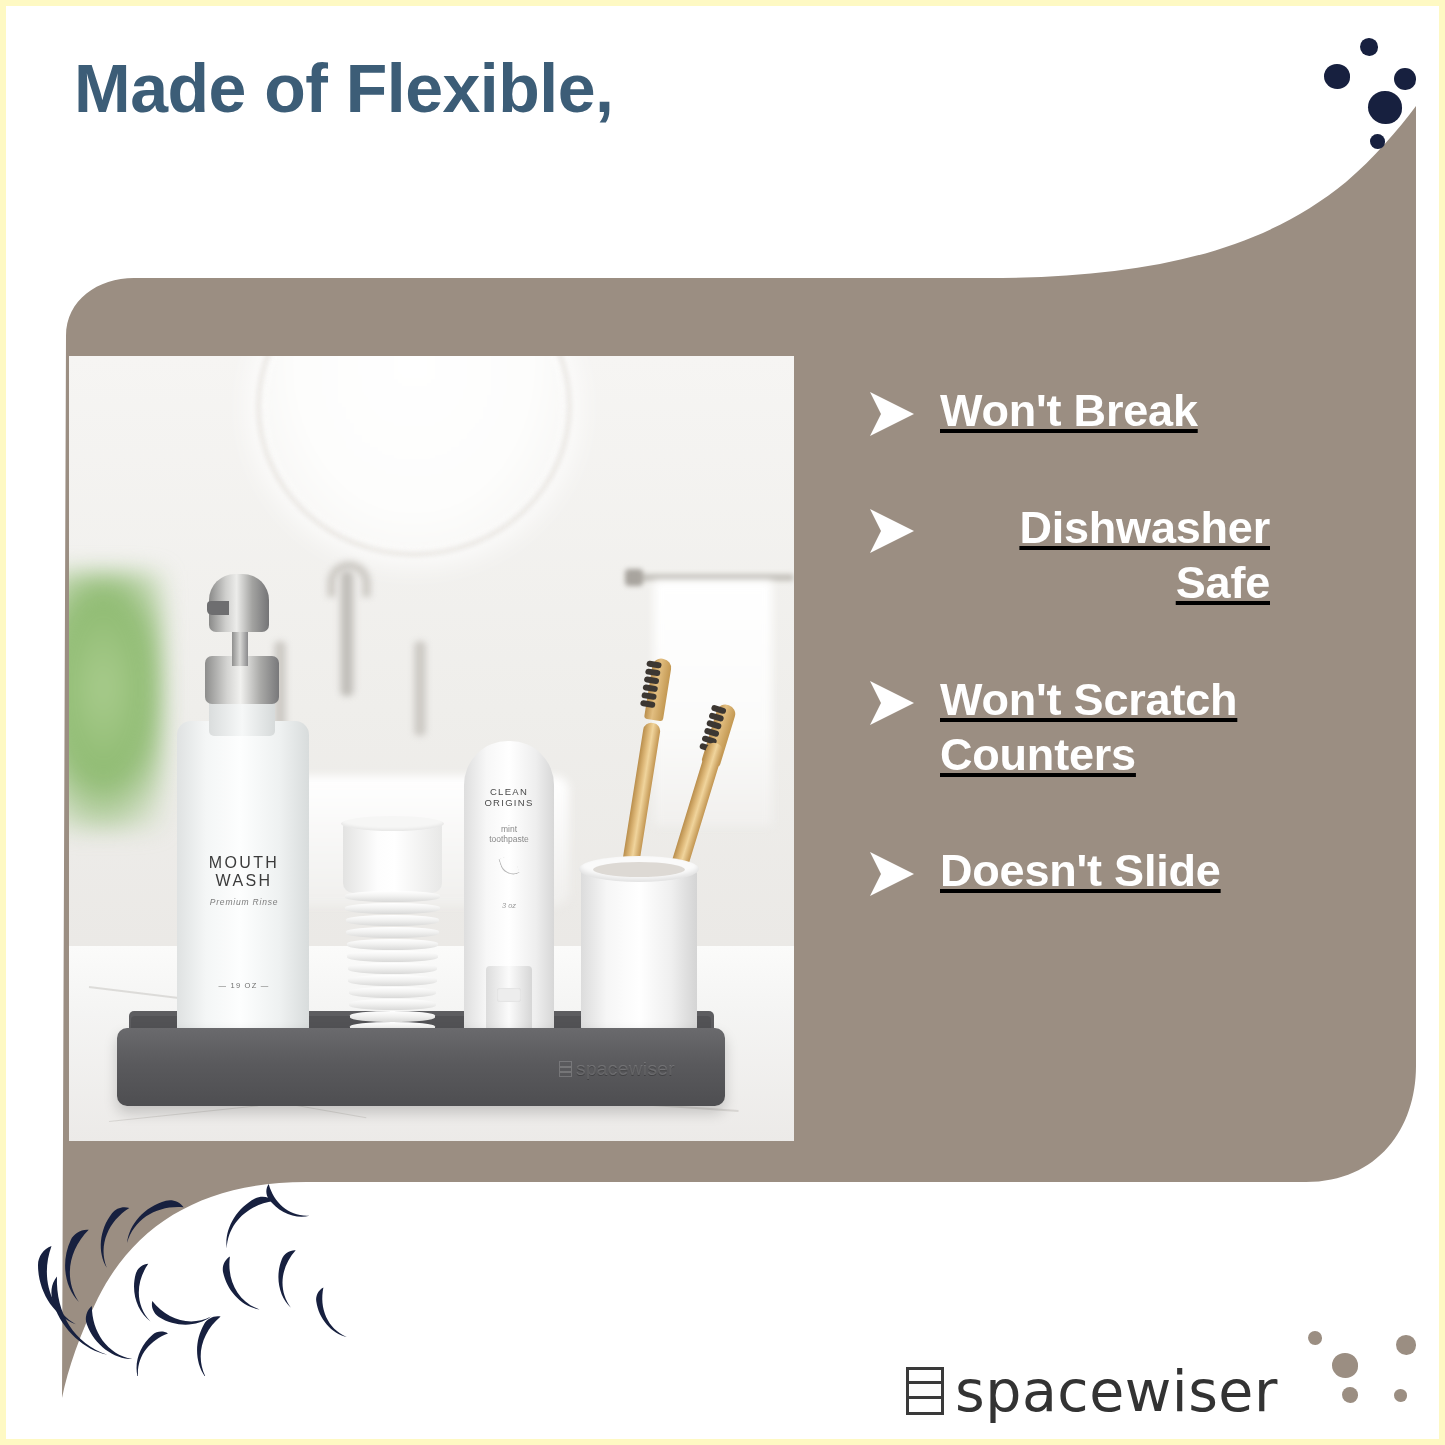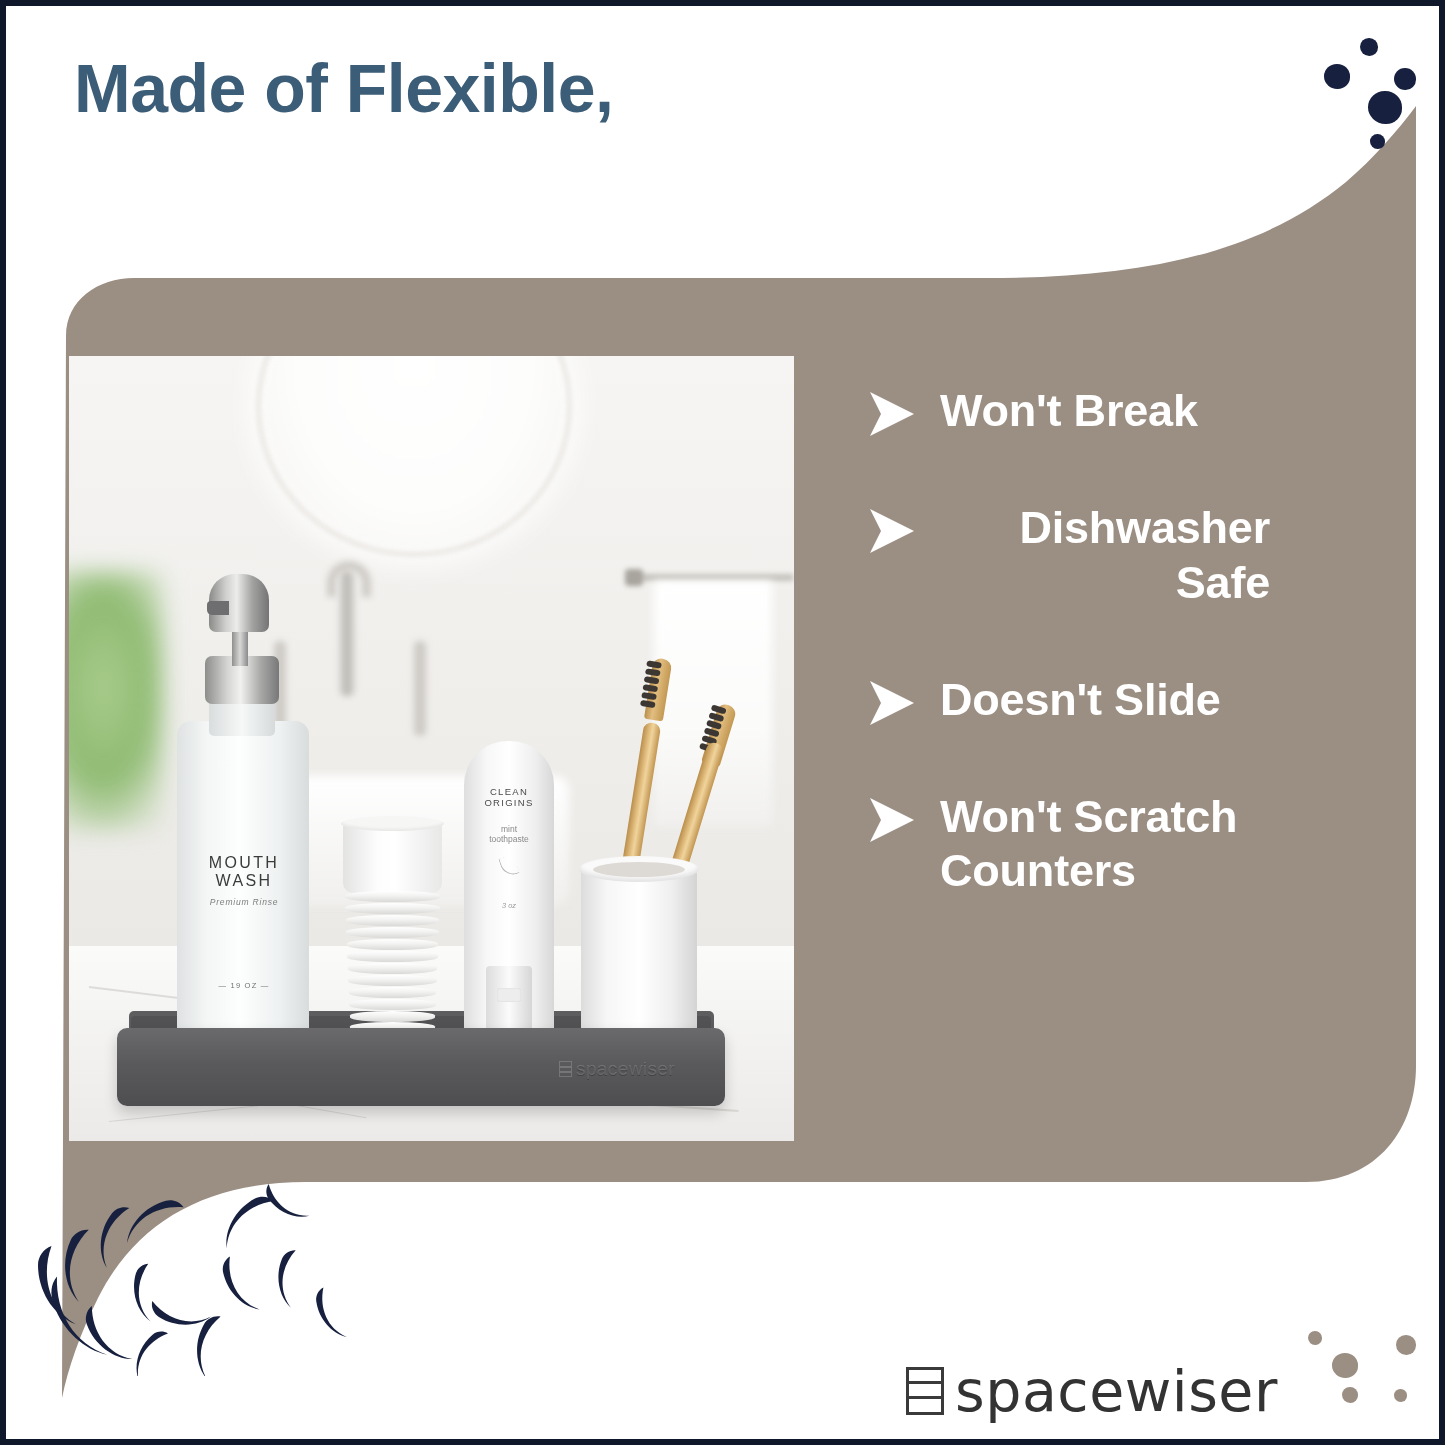--- a/index.html
+++ b/index.html
@@ -5,21 +5,21 @@
   * { margin:0; padding:0; box-sizing:border-box; }
   html,body { width:1445px; height:1445px; background:#fff; }
   body {
     font-family:"Liberation Sans", sans-serif;
     position:relative; overflow:hidden;
   }
 
   
   #frame {
     position:absolute; inset:0;
-    background:#0f172a;
+    background:#fef9c3;
     padding:6px;
   }
   #canvas {
     position:absolute; left:6px; top:6px;
     width:1433px; height:1433px;
     background:#ffffff;
     overflow:hidden;
   }
 
   
@@ -178,21 +178,21 @@
     background:linear-gradient(90deg,#b98e4c,#e0bb7c 35%,#f0d49c 55%,#c29551 100%);
     border-radius:8px; }
   .brush .head { position:absolute; top:0; left:-1px; width:19px; height:62px;
     background:linear-gradient(90deg,#b98e4c,#e2be80 40%,#c39852 100%);
     border-radius:9px 9px 3px 3px; }
   .brush .bristles { position:absolute; top:2px; left:-7px; width:17px; height:56px; }
   .brush .bristles b { position:absolute; display:block; width:15px; height:6px;
     background:#3c3732; border-radius:3px; }
 
   
-  #bullets { position:absolute; left:862px; top:378px; width:520px; }
+  #bullets { position:absolute; left:862px; top:378px; width:520px;text-decoration:underline; }
   .bullet { display:flex; align-items:flex-start; margin-bottom:62px; }
   .bullet:last-child { margin-bottom:0; }
   .arrow { flex:0 0 auto; width:46px; height:48px; margin-right:26px; margin-top:6px; }
   .b-text { color:#ffffff; font-size:45px; font-weight:bold; line-height:1.22; letter-spacing:-0.2px; }
 
   
   #logo { position:absolute; left:900px; top:1352px;
     display:flex; align-items:center; gap:11px; }
   #logo-mark { width:38px; height:48px; border:3.2px solid #3a3a3a; position:relative; }
   #logo-mark:before, #logo-mark:after {
@@ -361,30 +361,30 @@
         </span>
         <span class="b-text" style="max-width:330px; display:inline-block;text-align:right;">Dishwasher Safe</span>
       </li>
 
       <li class="bullet">
         <span class="arrow">
           <svg width="46" height="48" viewBox="0 0 46 48">
             <path fill="#ffffff" d="M2,2 L46,24 L2,46 L13,24 Z"></path>
           </svg>
         </span>
-        <span class="b-text">Doesn't Slide</span>
+        <span class="b-text" style="max-width:370px; display:inline-block;">Won't Scratch Counters</span>
       </li>
 
       <li class="bullet">
         <span class="arrow">
           <svg width="46" height="48" viewBox="0 0 46 48">
             <path fill="#ffffff" d="M2,2 L46,24 L2,46 L13,24 Z"></path>
           </svg>
         </span>
-        <span class="b-text" style="max-width:370px; display:inline-block;">Won't Scratch Counters</span>
+        <span class="b-text">Doesn't Slide</span>
       </li>
     </ul>
 
     <div id="strokes">
       <svg width="330" height="195" viewBox="0 0 330 195">
         <g fill="#17203f">
           <path d="M18,60 C12,84 20,106 40,118 C26,112 14,96 12,78 C11,70 13,64 18,60 Z" transform="translate(4,6) rotate(-12 25 90) scale(1.5)"></path>
           <path d="M10,20 C2,42 8,66 28,78 C12,72 0,54 0,34 C0,28 4,22 10,20 Z" transform="translate(12,38) scale(1.35)"></path>
           <path d="M10,20 C2,42 8,66 28,78 C12,72 0,54 0,34 C0,28 4,22 10,20 Z" transform="translate(62,22) rotate(25) scale(1.2)"></path>
           <path d="M10,20 C2,42 8,66 28,78 C12,72 0,54 0,34 C0,28 4,22 10,20 Z" transform="translate(48,108) rotate(-20) scale(1.1)"></path>

